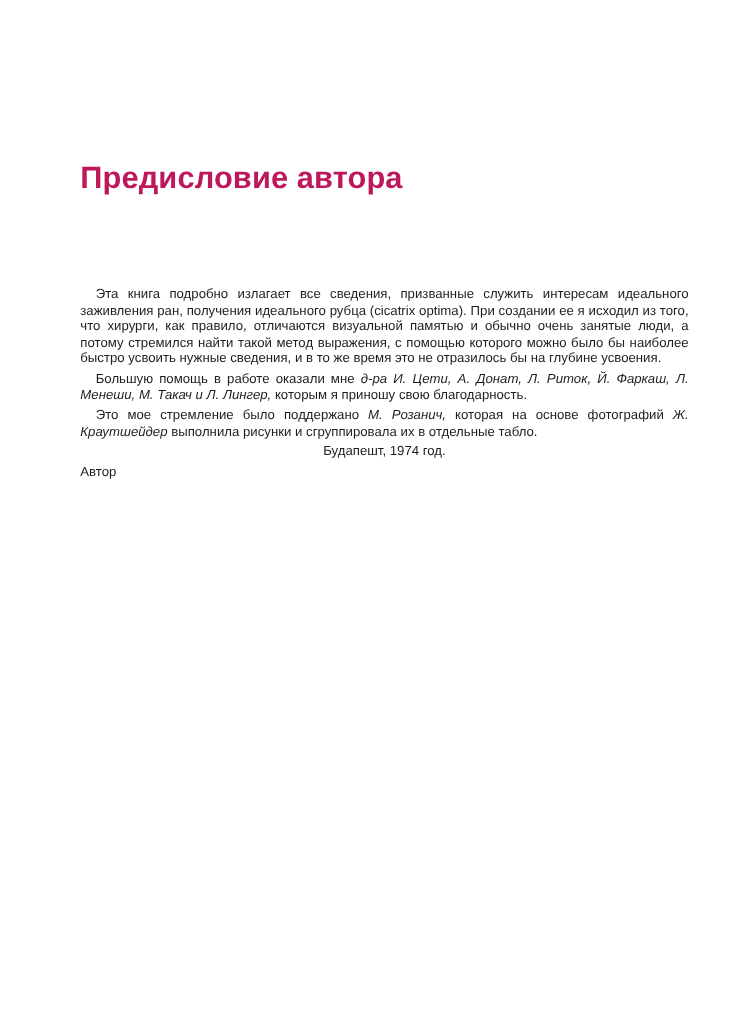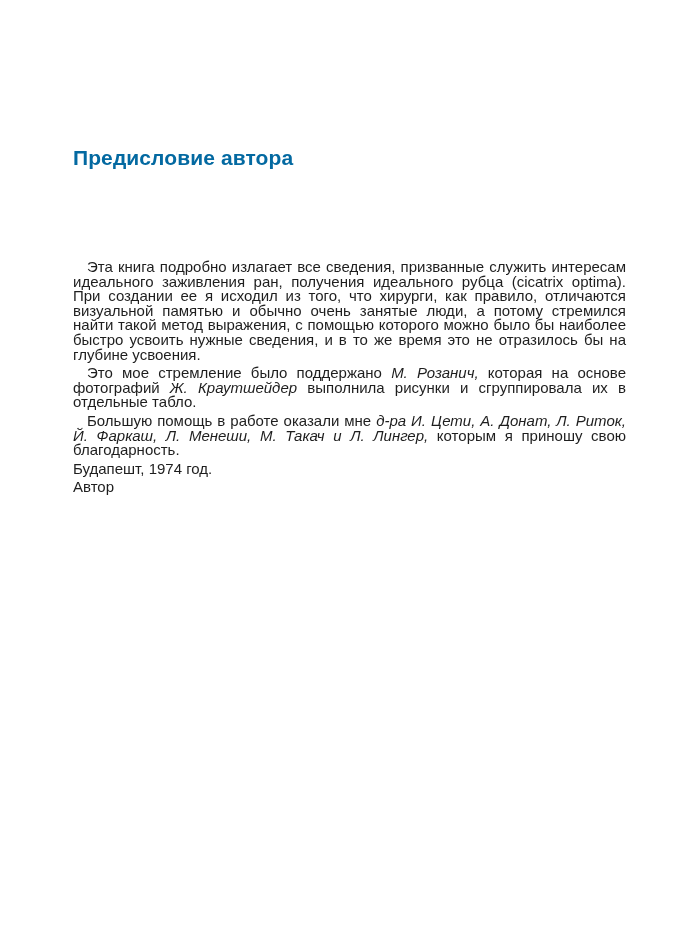--- a/index.html
+++ b/index.html
@@ -20,65 +20,65 @@
       left: 0;
       top: 0;
       width: 680px;
       height: 935px;
     }
     .title {
       position: absolute;
       left: 73px;
       top: 146px;
       margin: 0;
-      font-size: 21px;
+      font-size: 28px;
       font-weight: bold;
-      color: #0369a1;
+      color: #be185d;
       letter-spacing: 0.1px;
     }
     .body-text {
       position: absolute;
       left: 73px;
       top: 260px;
       width: 553px;
-      font-size: 15px;
+      font-size: 12px;
       line-height: 14.6px;
     }
     .para {
       margin: 0 0 4px 0;
       text-align: justify;
       text-indent: 14px;
     }
     .para.no-indent {
       text-indent: 0;
-      text-align: left;
+      text-align: center;
     }
     .para em {
       font-style: italic;
     }
     .signature {
       margin: 2px 0 0 0;
     }
   </style>
 </head>
 <body>
 
 <div class="page">
 
   <h1 class="title">Предисловие автора</h1>
 
   <div class="body-text">
     <p class="para">Эта книга подробно излагает все сведения, призванные служить интересам идеального заживления ран, получения идеального рубца (cicatrix optima). При создании ее я исходил из того, что хирурги, как правило, отличаются визуальной памятью и обычно очень занятые люди, а потому стремился найти такой метод выражения, с помощью которого можно было бы наиболее быстро усвоить нужные сведения, и в то же время это не отразилось бы на глубине усвоения.</p>
 
     <p class="para">
-      <span>Это мое стремление было поддержано </span><em>М. Розанич,</em><span> которая на основе фотографий </span><em>Ж. Краутшейдер</em><span> выполнила рисунки и сгруппировала их в отдельные табло.</span>
+      <span>Большую помощь в работе оказали мне </span><em>д-ра И. Цети, А. Донат, Л. Риток, Й. Фаркаш, Л. Менеши, М. Такач и Л. Лингер,</em><span> которым я приношу свою благодарность.</span>
     </p>
 
     <p class="para">
-      <span>Большую помощь в работе оказали мне </span><em>д-ра И. Цети, А. Донат, Л. Риток, Й. Фаркаш, Л. Менеши, М. Такач и Л. Лингер,</em><span> которым я приношу свою благодарность.</span>
+      <span>Это мое стремление было поддержано </span><em>М. Розанич,</em><span> которая на основе фотографий </span><em>Ж. Краутшейдер</em><span> выполнила рисунки и сгруппировала их в отдельные табло.</span>
     </p>
 
     <p class="para no-indent">Будапешт, 1974 год.</p>
 
     <p class="signature">Автор</p>
   </div>
 
 </div>
 
 </body></html>

